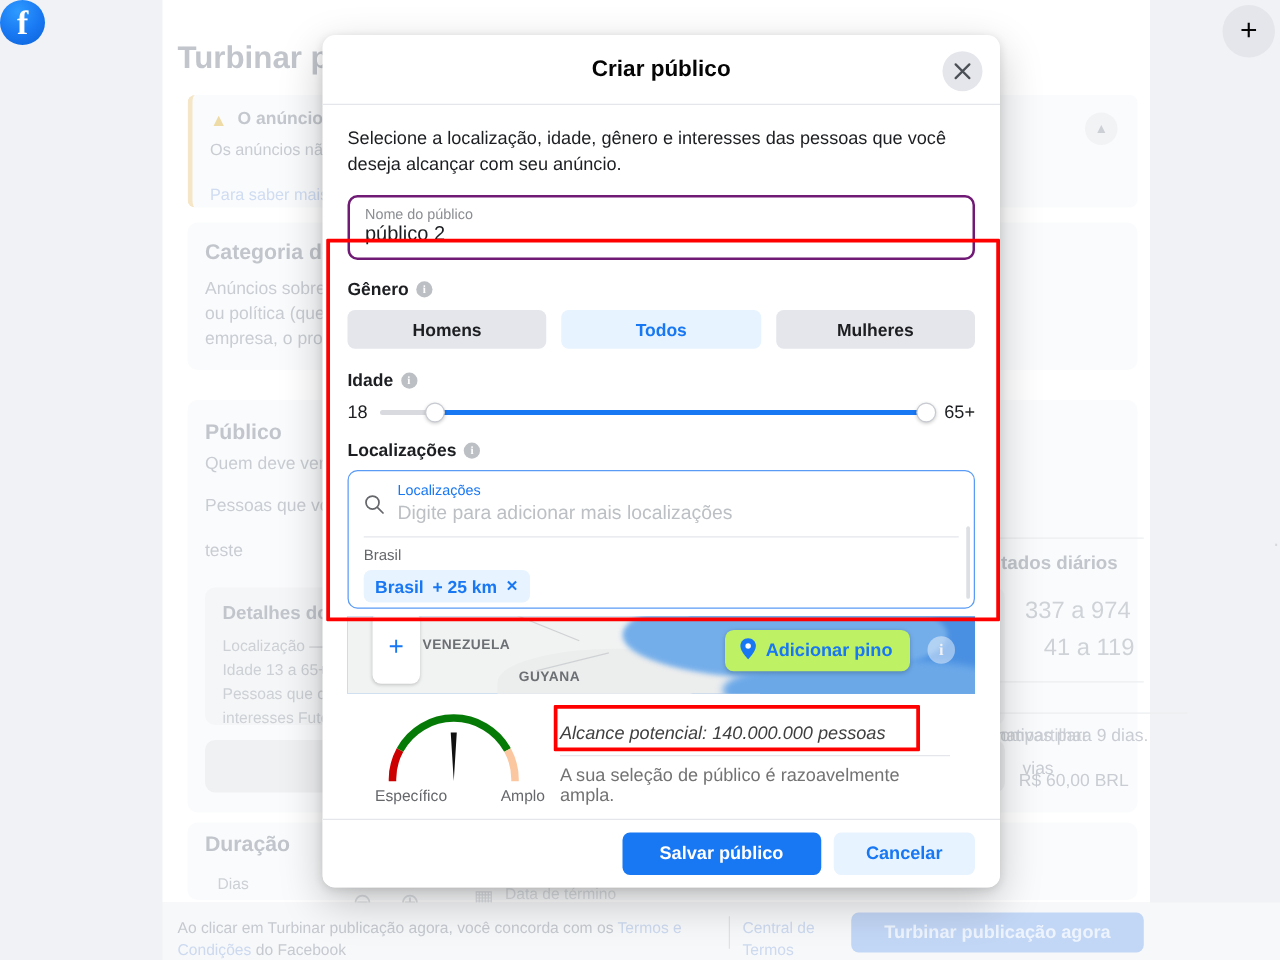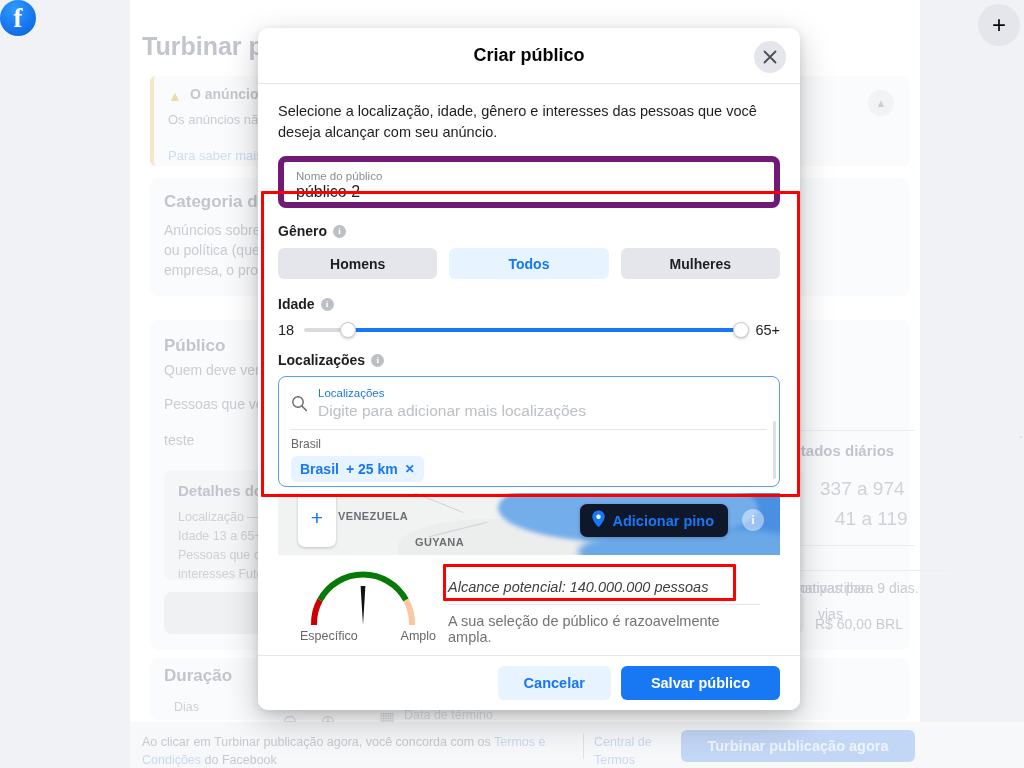--- a/index.html
+++ b/index.html
@@ -115,21 +115,21 @@
   }
   .close-btn svg { display: block; }
 
   .modal-body { padding: 0 20px; }
   .intro {
     margin: 17px 0 0 0; font-size: 14.5px; color: #1c1e21; line-height: 21px;
   }
 
   .name-field {
     margin-top: 13px;
-    border: 6px solid #701a75; border-radius: 8px;
+    border: 2px solid #701a75; border-radius: 8px;
     padding: 8px 12px 9px 12px; height: 52px;
   }
   .name-label { font-size: 11.5px; color: #8a8d91; display:block; }
   .name-value { font-size: 16px; color: #1c1e21; display:block; margin-top: 1px; }
 
   .sec-label {
     font-size: 14px; font-weight: 700; color: #1c1e21;
     display: flex; align-items: center; gap: 6px;
   }
   .info-i {
@@ -221,21 +221,21 @@
   }
   .map-label {
     position: absolute; color: #6c6f73; font-size: 11px; font-weight: 700;
     letter-spacing: .4px;
   }
   .map-line {
     position: absolute; background: #cfd2d4; height: 1px;
   }
   .pin-btn {
     position: absolute; right: 52px; top: 11px;
-    background: #0f172a; border: none; border-radius: 7px;
+    background: #bef264; border: none; border-radius: 7px;
     height: 33px; padding: 0 14px 0 11px;
     display: flex; align-items: center; gap: 7px;
     color: #1877f2; font-size: 14.5px; font-weight: 700;
     cursor: pointer; box-shadow: 0 1px 4px rgba(0,0,0,.22);
     font-family: "Liberation Sans", sans-serif;
   }
   .map-info {
     position: absolute; right: 16px; top: 16px;
     width: 22px; height: 22px; border-radius: 50%;
     background: rgba(255,255,255,.45); color: #f0f2f5;
@@ -463,21 +463,21 @@
         <div class="reach-col">
           <div class="reach-main">Alcance potencial: 140.000.000 pessoas</div>
           <div class="reach-rule"></div>
           <div class="reach-sub">A sua seleção de público é razoavelmente ampla.</div>
         </div>
       </div>
 
     </div>
 
     <div class="modal-footer">
+      <button class="btn btn-save">Salvar público</button>
       <button class="btn btn-cancel">Cancelar</button>
-      <button class="btn btn-save">Salvar público</button>
     </div>
   </div>
 
   <div class="annot" id="annot-1"></div>
   <div class="annot" id="annot-2"></div>
 
 </div>
 
 </body></html>

